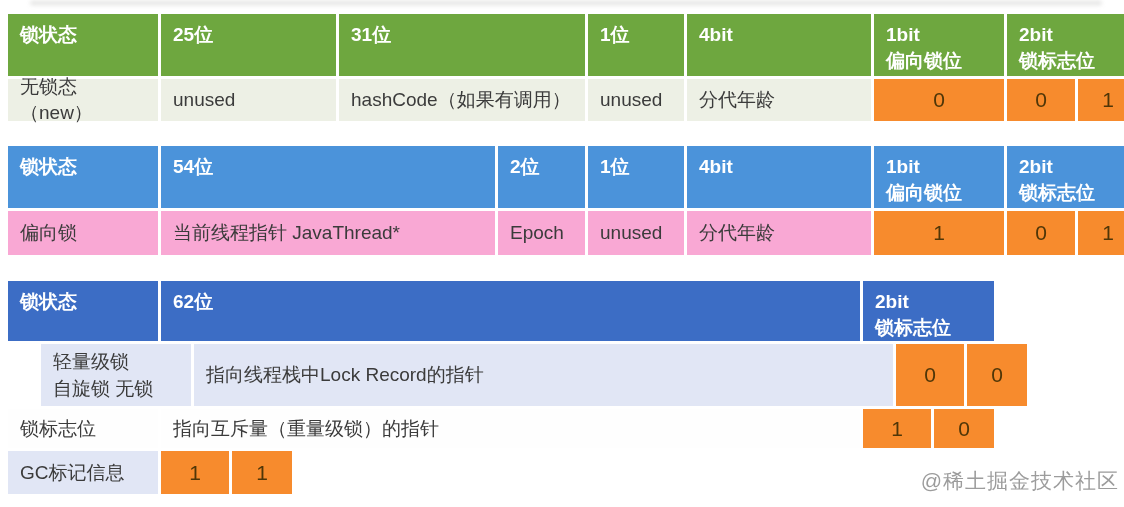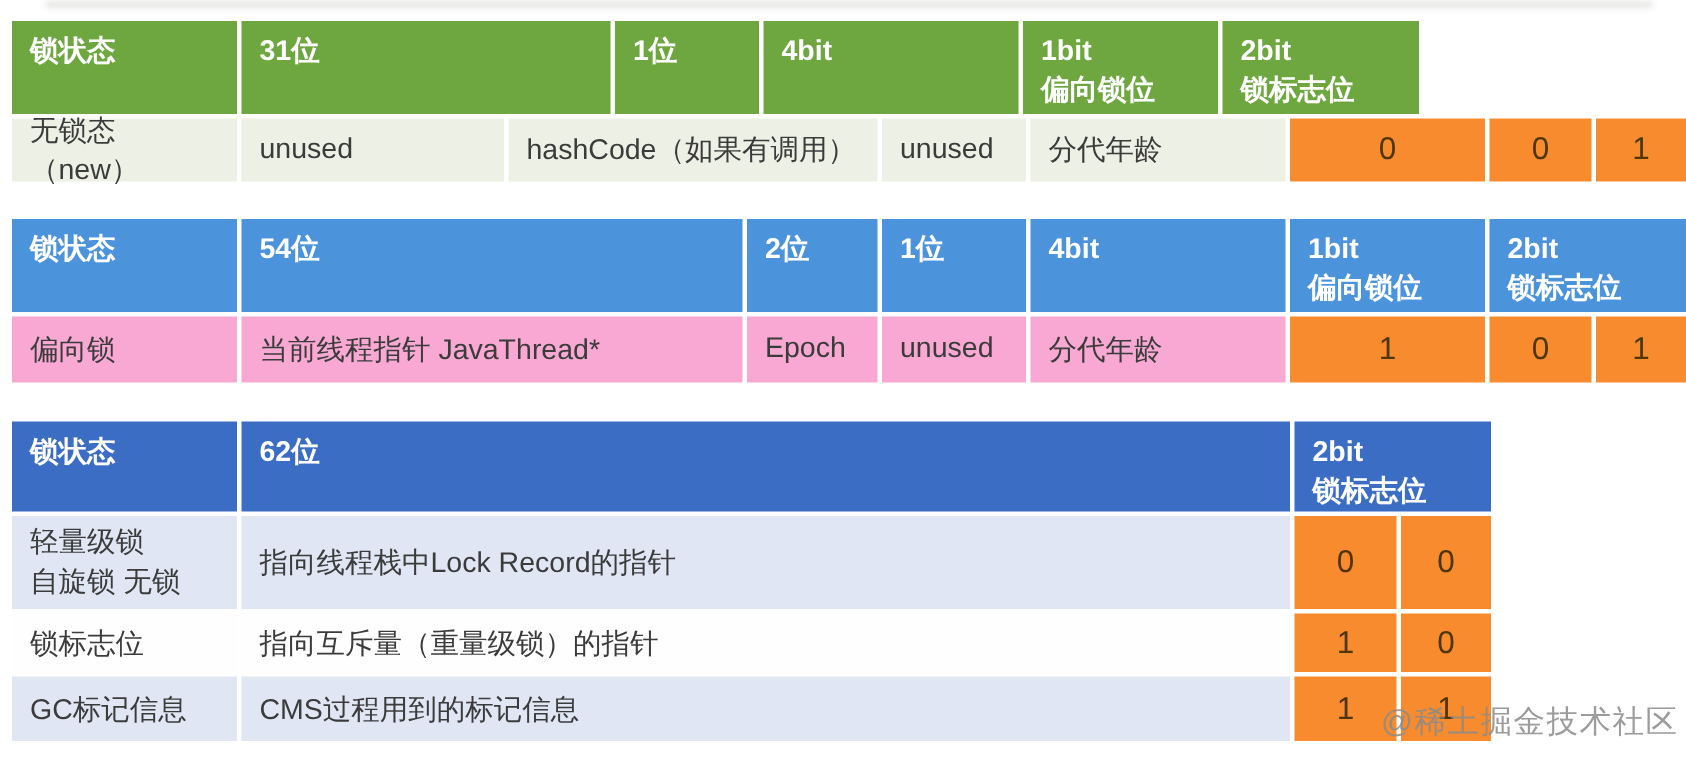--- a/index.html
+++ b/index.html
@@ -12,30 +12,30 @@
   .r{display:flex;column-gap:3px;}
   .c{box-sizing:border-box;flex:0 0 auto;}
   
   .hc{color:#fff;font-weight:bold;font-size:19px;line-height:26px;
       padding:8px 12px 0 12px;}
   .g  .hc{background:#6ea73f;}
   .b2 .hc{background:#4b93da;}
   .b3 .hc{background:#3c6dc5;}
   
   .bc{display:flex;align-items:center;padding:0 12px;font-size:19px;}
-  .bc.ml{flex-direction:column;align-items:flex-start;justify-content:center;line-height:27px;}
+  .bc.ml{flex-direction:column;align-items:flex-start;justify-content:center;line-height:27px;margin-left:33px;}
   .t1 .bc.light{background:#edf0e5;}
   .t2 .bc.light{background:#f9a8d4;}
   .t3 .lav{background:#e1e6f5;}
   .t3 .wht{background:#fefefe;}
   .oc{background:#f78b2d;color:#4f3608;display:flex;align-items:center;
       justify-content:center;font-size:21px;}
   
   .w-state{width:150px}.w-25{width:175px}.w-31{width:246px}
-  .w-54{width:334px}.w-2b{width:87px}.w-1b{width:96px}.w-4b{width:170px}
+  .w-54{width:334px}.w-2b{width:87px}.w-1b{width:96px}.w-4b{width:184px}
   .w-bias{width:130px}.w-flag{width:131px}.w-62{width:699px}
   .flag-pair{display:flex;column-gap:3px;width:131px;}
   .w-f1{width:68px}.w-f2{width:60px}
   
   .h62{height:62px}.h60{height:60px}.h42{height:42px}.h44{height:44px}
   .h39{height:39px}.h43{height:43px}
   
   .sp{text-decoration-style:wavy;
       text-decoration-color:#e88f8f;text-decoration-thickness:1px;
       text-underline-offset:4px;}
@@ -47,20 +47,21 @@
           background:rgba(150,152,148,.28);filter:blur(2px);border-radius:2px;}
 </style>
 </head>
 <body>
 
 <div class="canvas">
 
   <div class="tbl t1 g">
     <div class="r">
       <div class="c hc h62 w-state">锁状态</div>
+      <div class="c hc h62 w-25">25位</div>
       <div class="c hc h62 w-31">31位</div>
       <div class="c hc h62 w-1b">1位</div>
       <div class="c hc h62 w-4b">4bit</div>
       <div class="c hc h62 w-bias">
         <div>1bit</div>
         <div>偏向锁位</div>
       </div>
       <div class="c hc h62 w-flag">
         <div>2bit</div>
         <div>锁标志位</div>
@@ -140,21 +141,20 @@
       <div class="c bc wht h39 w-state">锁标志位</div>
       <div class="c bc wht h39 w-62">指向互斥量（重量级锁）的指针</div>
       <div class="c flag-pair h39">
         <div class="c oc h39 w-f1">1</div>
         <div class="c oc h39 w-f2">0</div>
       </div>
     </div>
 
     <div class="r">
       <div class="c bc lav h43 w-state">GC标记信息</div>
-      <div class="c bc lav h43 w-62">CMS过程用到的标记信息</div>
       <div class="c flag-pair h43">
         <div class="c oc h43 w-f1">1</div>
         <div class="c oc h43 w-f2">1</div>
       </div>
     </div>
   </div>
 
 </div>
 
 <div class="smudge"></div>

